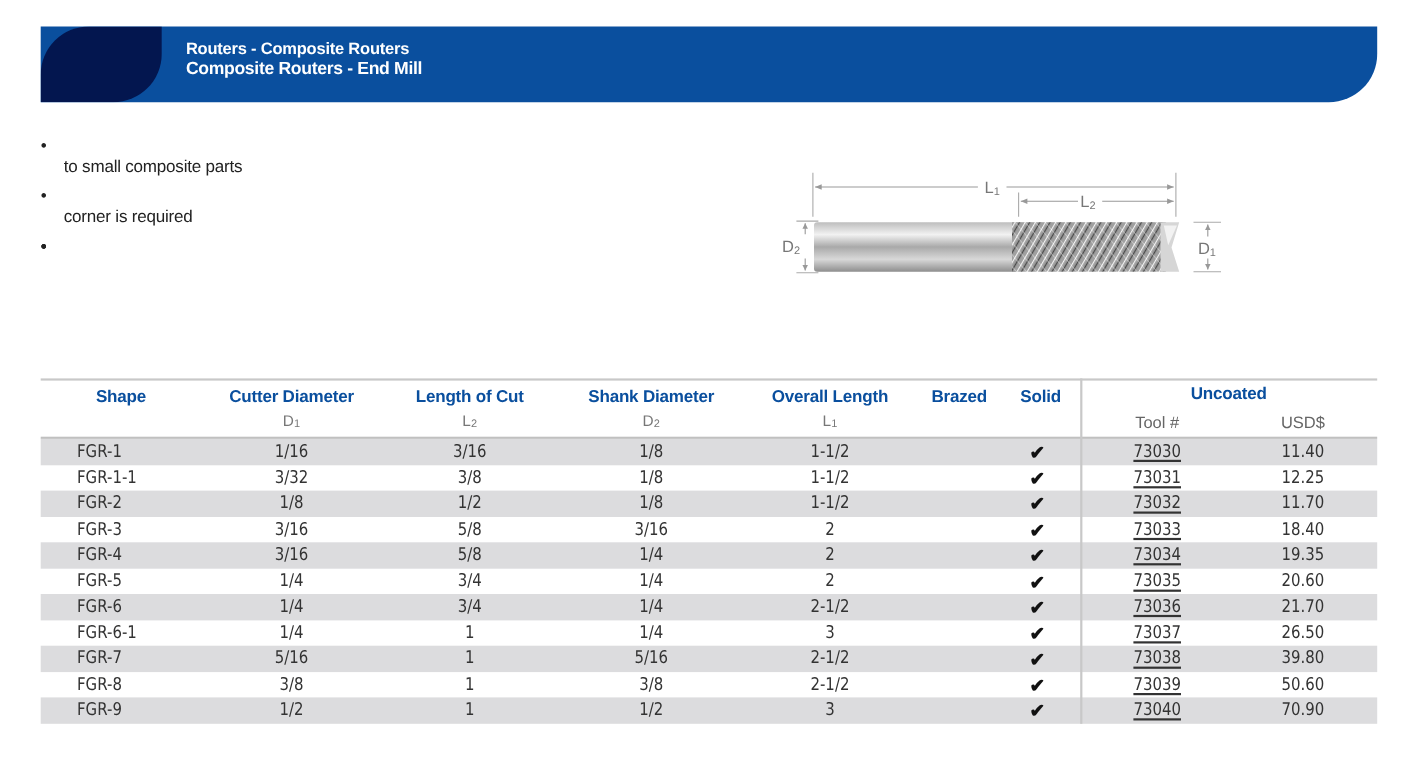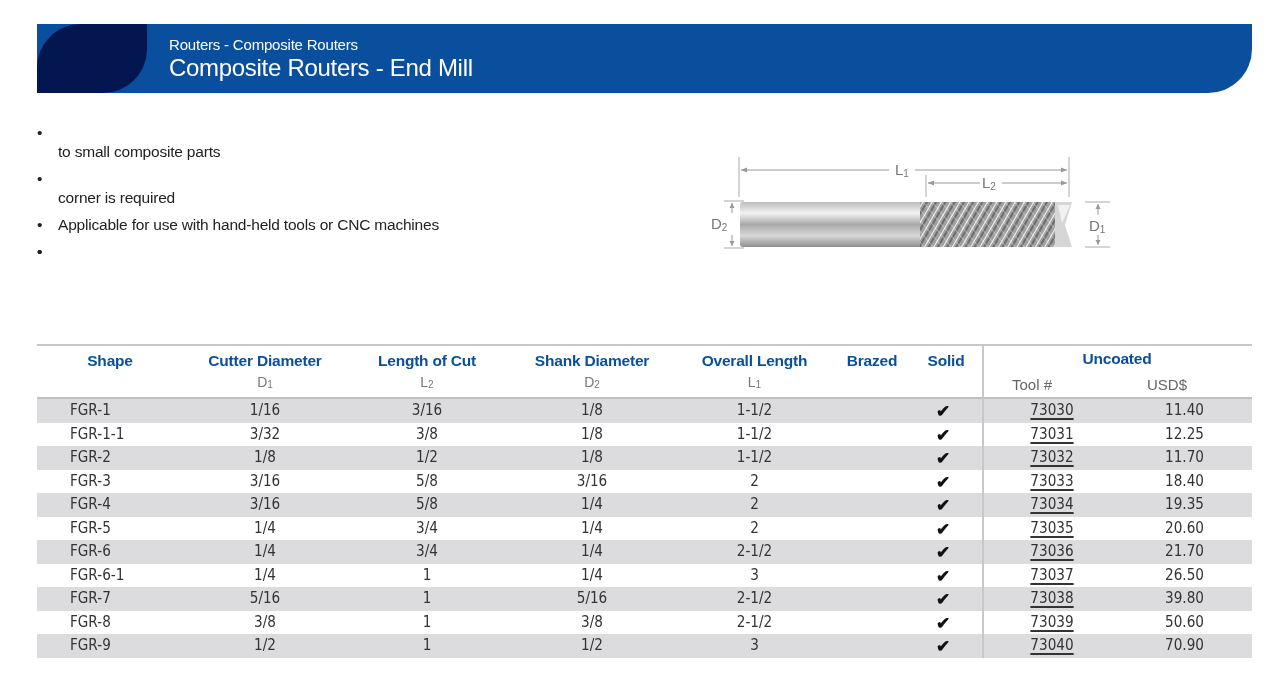--- a/index.html
+++ b/index.html
@@ -9,42 +9,42 @@
     .banner {
       position: absolute; left: 37px; top: 24px; width: 1215px; height: 69px;
       background: #0a4f9e; border-radius: 0 0 44px 0; overflow: hidden;
     }
     .banner-dark {
       position: absolute; left: 0; top: 0; width: 110px; height: 69px;
       background: #03164f; border-radius: 44px 0 44px 0;
     }
     .banner-sub {
       position: absolute; left: 132px; top: 12px; color: #fff;
-      font-size: 15px; letter-spacing: -0.2px;
+      font-size: 15px; letter-spacing: -0.2px; font-weight: bold;
     }
     .banner-title {
       position: absolute; left: 132px; top: 30px; color: #fff;
-      font-size: 24px; font-weight: normal; letter-spacing: -0.3px;
+      font-size: 16px; font-weight: bold; letter-spacing: -0.3px;
     }
 
     .bullets { position: absolute; left: 37px; top: 123px; width: 600px; list-style: none; }
     .bullets li {
       position: relative; padding-left: 21px; font-size: 15.5px; line-height: 19px;
       color: #222; margin-bottom: 8px; letter-spacing: -0.2px;
     }
     .bullets li .dot { position: absolute; left: 0; top: 0; }
 
     .diagram { position: absolute; left: 700px; top: 155px; width: 430px; height: 110px; }
     .table-wrap { position: absolute; left: 37px; top: 344px; width: 1215px; }
     .top-rule { position: absolute; left: 0; top: 0; width: 1215px; height: 2px; background: #c8c8c8; }
     .vline { position: absolute; left: 945px; top: 0; width: 2px; height: 314px; background: #c8c8c8; }
 
     .hdr { position: absolute; top: 8px; color: #0a4f9e; font-weight: bold; font-size: 15.5px; text-align: center; letter-spacing: -0.2px; }
     .hdr-sub { position: absolute; top: 30px; color: #777; font-size: 14px; text-align: center; font-family: "Liberation Sans", sans-serif; }
-    .hdr-sub2 { position: absolute; top: 32px; color: #666; font-size: 15px; text-align: left; }
+    .hdr-sub2 { position: absolute; top: 32px; color: #666; font-size: 15px; text-align: center; }
 
     .hdr-rule { position: absolute; left: 0; top: 53px; width: 1215px; height: 2px; background: #c0c0c0; }
 
     .rows { position: absolute; left: 0; top: 55px; width: 1215px; }
     .row { position: relative; height: 23.5px; width: 1215px; }
     .row.alt { background: #dcdcde; }
     .cell {
       position: absolute; top: 1px; font-size: 16px; color: #333; text-align: center;
       font-family: "DejaVu Sans", sans-serif; transform: scaleX(0.85); transform-origin: center;
     }
@@ -61,21 +61,21 @@
 
 <div class="banner">
   <div class="banner-dark"></div>
   <div class="banner-sub">Routers - Composite Routers</div>
   <div class="banner-title">Composite Routers - End Mill</div>
 </div>
 
 <ul class="bullets" id="bullets">
     <li><span class="dot">•</span><br><span>to small composite parts</span></li>
     <li><span class="dot">•</span><br><span>corner is required</span></li>
-    <li><span class="dot">•</span><span>Applicable for use with hand-held tools or CNC machines</span></li>
+    <li><span class="dot">•</span></li>
     <li><span class="dot">•</span></li>
     <li><span class="dot">•</span></li>
   </ul>
 
 <svg class="diagram" viewBox="0 0 430 110" width="430" height="110">
   <defs>
     <linearGradient id="shank" x1="0" y1="0" x2="0" y2="1">
       <stop offset="0" stop-color="#bdbdbd"></stop>
       <stop offset="0.25" stop-color="#f2f2f2"></stop>
       <stop offset="0.5" stop-color="#a9a9a9"></stop>

